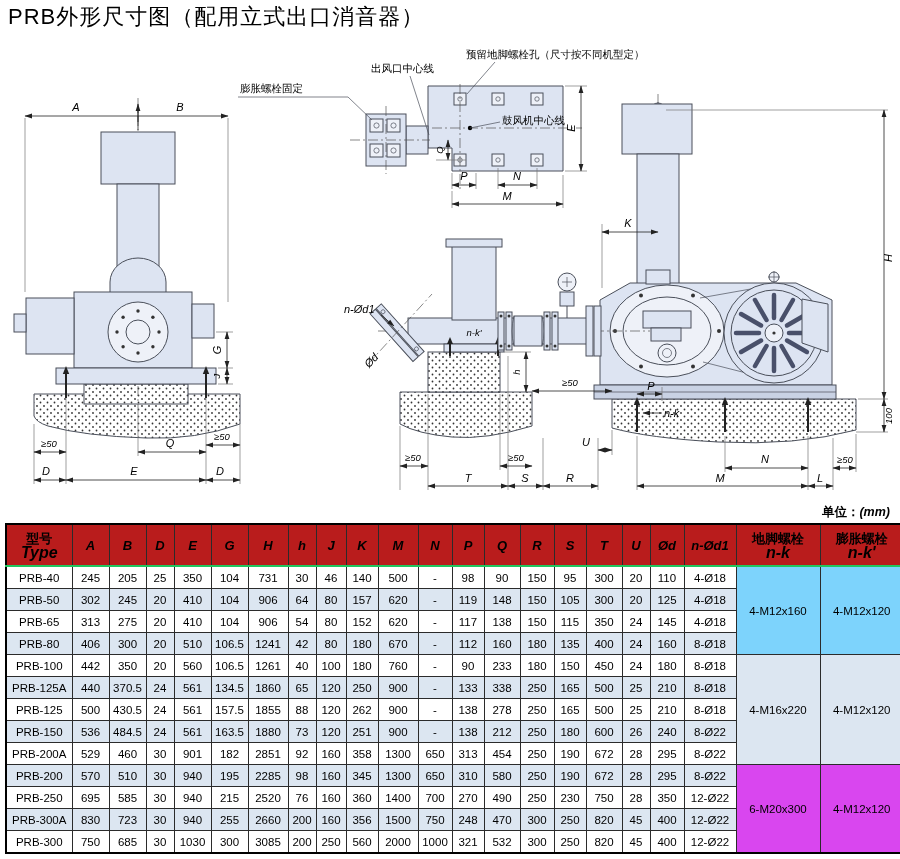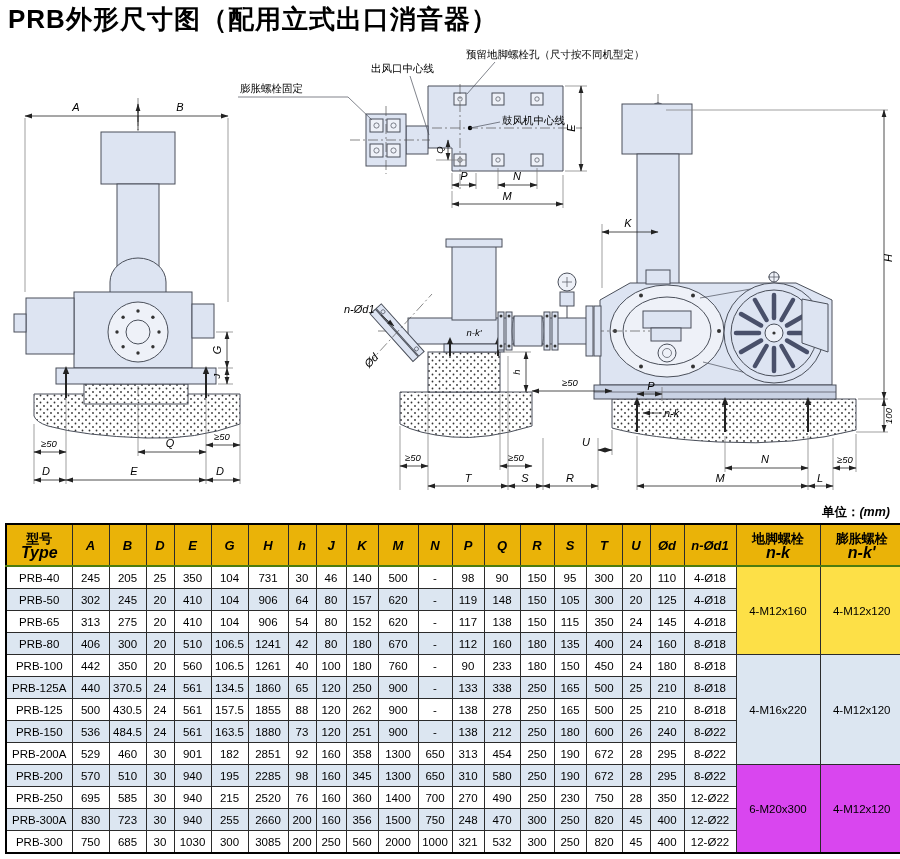--- a/index.html
+++ b/index.html
@@ -1,37 +1,37 @@
 <!DOCTYPE html>
 <html><head>
 <meta charset="utf-8">
 <style>
   html,body{margin:0;padding:0;background:#fff;color:#000;
     font-family:"Liberation Sans","DejaVu Sans",sans-serif;}
   #stage{position:relative;width:900px;height:859px;background:#fff;overflow:hidden;}
-  .title{position:absolute;top:2px;left:8px;font-size:26px;font-weight:bold;letter-spacing:1px;}
+  .title{position:absolute;top:2px;left:8px;font-size:22px;font-weight:normal;letter-spacing:1px;}
   #drawing{position:absolute;top:40px;left:0;}
   .unit{position:absolute;top:504px;right:10px;font-size:12.5px;font-weight:bold;}
   .unit .mm{font-style:italic;font-weight:bold;}
   
   #dim-table{position:absolute;top:523px;left:5px;width:890px;border-collapse:collapse;
     table-layout:fixed;border:2px solid #000;}
   #dim-table th,#dim-table td{border:1px solid #2b2b2b;padding:0;text-align:center;
     white-space:nowrap;overflow:hidden;}
-  #dim-table thead th{height:40px;background:#eab308;border-bottom:2px solid #4d7c0f;}
+  #dim-table thead th{height:40px;background:#b91c1c;border-bottom:2px solid #22c55e;}
   #dim-table tbody td{height:21px;font-size:11.5px;}
   .cn{font-weight:bold;font-size:13px;line-height:15px;}
   .sub{font-style:italic;font-weight:bold;font-size:16px;line-height:14px;}
   .dim-letter{font-style:italic;font-weight:bold;font-size:13px;}
   td.model{text-align:left;padding-left:6px;font-size:11.5px;}
   td.val{text-align:right;padding-right:5px;}
   td.val.dash{text-align:center;padding-right:0;}
   td.val.last{text-align:center;padding-right:0;margin-top:44px;}
   tr.shade td{background:#dce6f1;}
-  td.bolt{background:#fde047;font-size:11.5px;}
+  td.bolt{background:#7dd3fc;font-size:11.5px;}
   td.bolt.gshade{background:#dce6f1;margin-top:34px;}
   td.bolt.gtop{border-top:2px solid #000;}
   tr.shade td.bolt{background:#d946ef;}
   
   .fill{fill:#dde4f2;stroke:#4a4f5a;stroke-width:1;}
   .fill2{fill:#eef1f8;stroke:#4a4f5a;stroke-width:1;}
   .rail{fill:#c9d2e4;stroke:#4a4f5a;stroke-width:1;}
   .ln{stroke:#4a4f5a;fill:none;stroke-width:1;}
   .thin{stroke:#4a4f5a;fill:none;stroke-width:.7;}
   .dim{stroke:#222;stroke-width:.8;fill:none;}

